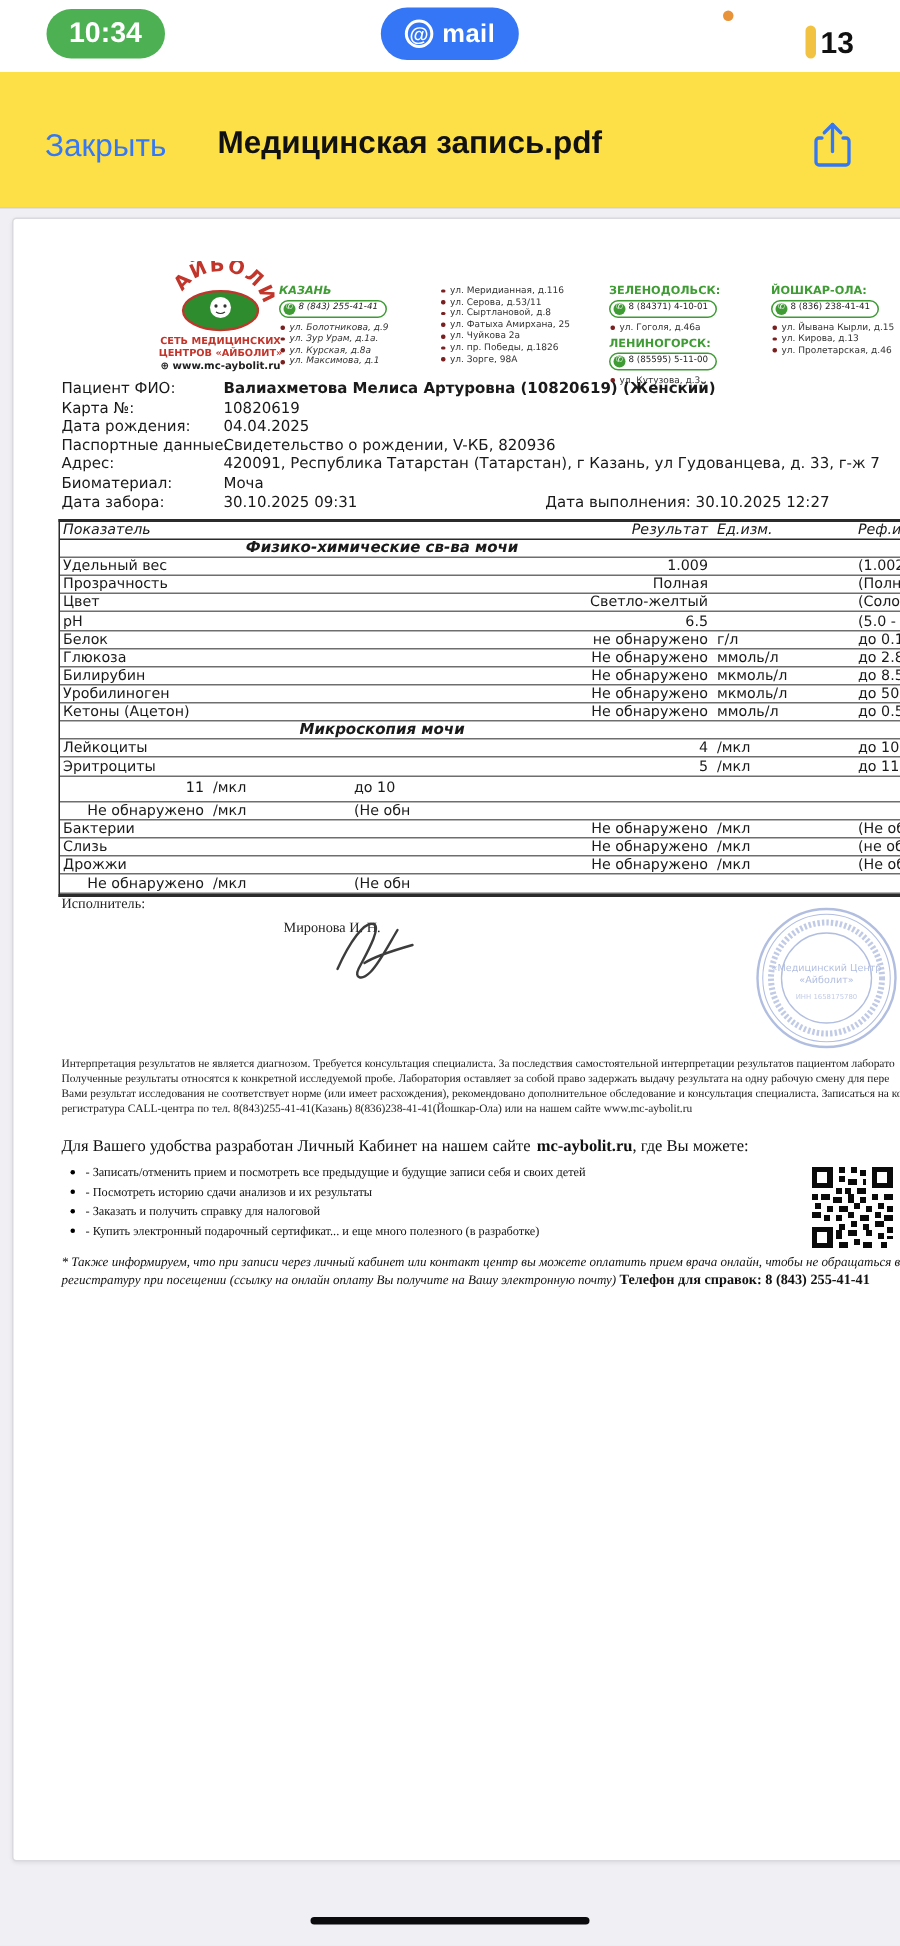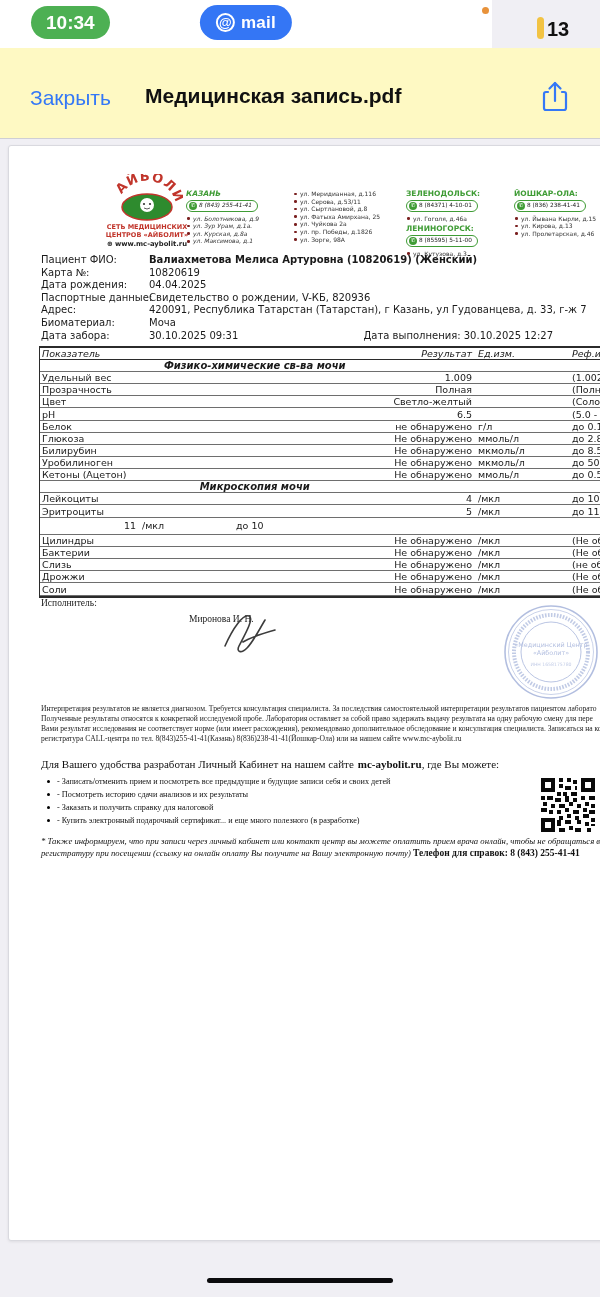--- a/index.html
+++ b/index.html
@@ -1,34 +1,34 @@
 <!DOCTYPE html>
 <html><head>
 <meta charset="utf-8">
 <style>
   * { margin:0; padding:0; box-sizing:border-box; }
   html,body { background:#e9e8ee; }
   .screen { position:relative; width:600px; height:1297px; background:#f0eff4; overflow:hidden;
             font-family:"Liberation Sans", sans-serif; margin:0 auto; }
 
   
-  .status-bar { position:absolute; top:0; left:0; width:492px; height:48px; background:#fff; }
+  .status-bar { position:absolute; top:0; left:0; width:600px; height:48px; background:#fff; }
   .time-pill { position:absolute; left:31px; top:6px; height:33px; padding:0 15px; background:#4db053;
                border-radius:17px; color:#fff; font-size:19px; font-weight:bold; display:flex; align-items:center; }
   .mail-pill { position:absolute; left:50%; transform:translateX(-50%); top:5px; height:35px; padding:0 16px;
                background:#3476f5; border-radius:18px; color:#fff; display:flex; align-items:center; gap:6px; }
   .at-ring { width:19px; height:19px; border:2.2px solid #fff; border-radius:50%; display:flex;
              align-items:center; justify-content:center; font-size:13px; font-weight:bold; line-height:1; }
   .mail-word { font-size:17px; font-weight:bold; letter-spacing:.3px; }
   .orange-dot { position:absolute; left:482px; top:7px; width:7px; height:7px; border-radius:50%; background:#e8923a; }
   .battery { position:absolute; left:537px; top:17px; width:7px; height:22px; border-radius:3.5px; background:#f2c343; }
   .battery-num { position:absolute; left:547px; top:18px; font-size:20px; font-weight:bold; color:#111; }
 
   
-  .nav-bar { position:absolute; top:48px; left:0; width:600px; height:90px; background:#fef9c3; }
+  .nav-bar { position:absolute; top:48px; left:0; width:600px; height:90px; background:#fde047; }
   .nav-close { position:absolute; left:30px; top:38px; font-size:21px; color:#3478f6; cursor:pointer; }
   .nav-title { position:absolute; left:145px; top:36px; font-size:21px; font-weight:bold; color:#111; }
   .nav-share { position:absolute; left:540px; top:32px; width:30px; height:34px; cursor:pointer; }
   .nav-divider { position:absolute; top:138px; left:0; width:600px; height:1px; background:#cfcfd4; }
 
   
   .pdf-area { position:absolute; top:139px; left:0; width:600px; height:1110px; overflow:hidden; }
   .page { position:absolute; left:8px; top:6px; width:824px; height:1096px; background:#fff;
           border:1px solid #d9d9df; border-radius:3px; box-shadow:0 1px 3px rgba(0,0,0,.08);
           font-family:"DejaVu Sans", sans-serif; color:#1a1a1a; }
@@ -365,21 +365,20 @@
               <span class="c-ref">до 11</span>
             </div>
 
             <div class="trow tall">
               <span class="c-result">11</span>
               <span class="c-unit">/мкл</span>
               <span class="c-ref">до 10</span>
             </div>
 
             <div class="trow">
-              <span class="c-name"><span>Цилиндры</span><span class="red-arrow"></span></span>
               <span class="c-result">Не обнаружено</span>
               <span class="c-unit">/мкл</span>
               <span class="c-ref">(Не обн</span>
             </div>
 
             <div class="trow">
               <span class="c-name"><span>Бактерии</span><span class="red-arrow"></span></span>
               <span class="c-result">Не обнаружено</span>
               <span class="c-unit">/мкл</span>
               <span class="c-ref">(Не обн</span>
@@ -393,21 +392,20 @@
             </div>
 
             <div class="trow">
               <span class="c-name"><span>Дрожжи</span><span class="red-arrow"></span></span>
               <span class="c-result">Не обнаружено</span>
               <span class="c-unit">/мкл</span>
               <span class="c-ref">(Не обн</span>
             </div>
 
             <div class="trow">
-              <span class="c-name"><span>Соли</span><span class="red-arrow"></span></span>
               <span class="c-result">Не обнаружено</span>
               <span class="c-unit">/мкл</span>
               <span class="c-ref">(Не обн</span>
             </div>
           </div>
       </div>
 
       <div class="executor">
         <span>Исполнитель:</span>
         <span class="exec-name">Миронова И. Н.</span>

